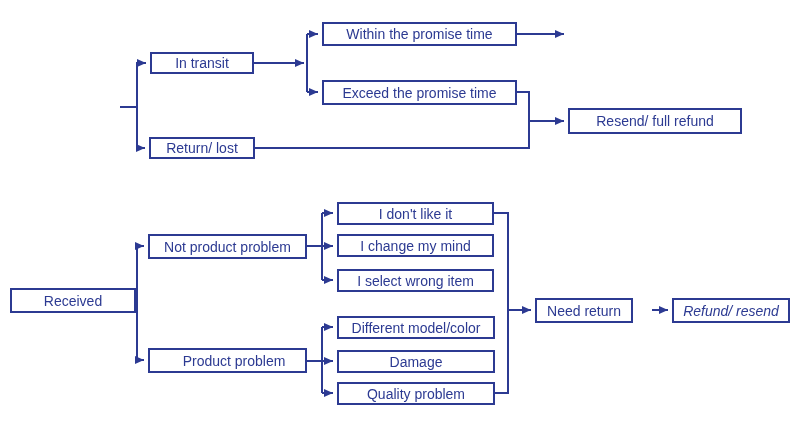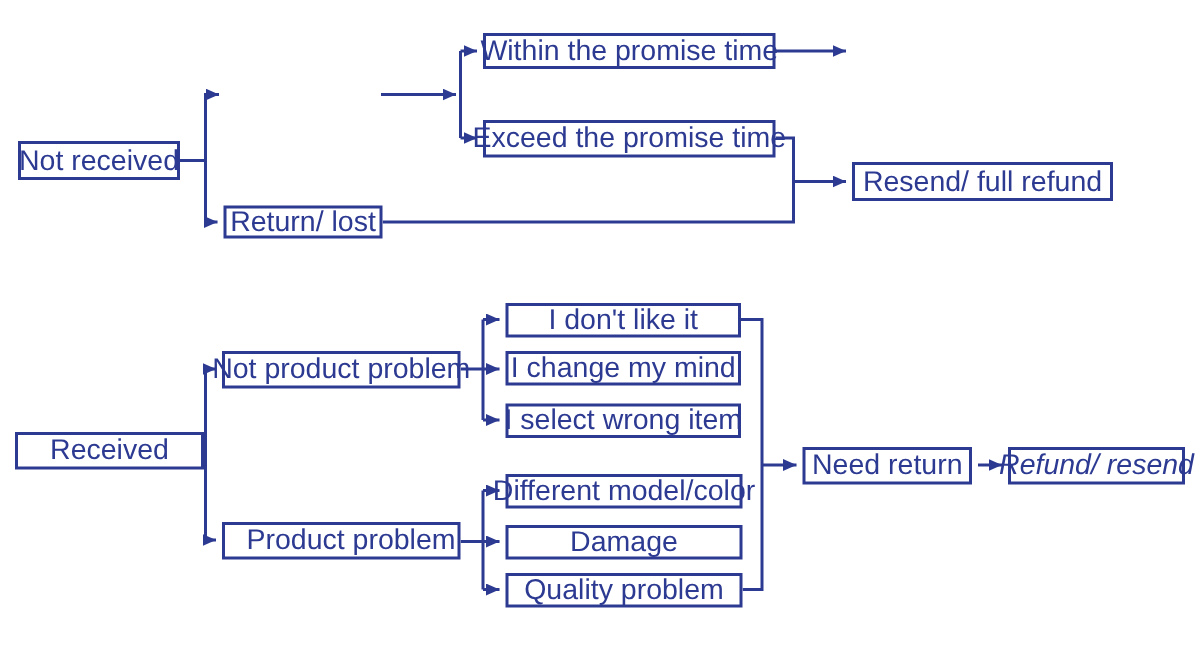--- a/index.html
+++ b/index.html
@@ -13,21 +13,21 @@
   #wires{position:absolute;left:0;top:0;width:800px;height:445px;}
   #wires path{stroke:var(--color-line,#2c3a92);stroke-width:2;fill:none;}
   #wires marker path{fill:var(--color-line,#2c3a92);stroke:none;}
   .node{
     position:absolute;
     box-sizing:border-box;
     border:2px solid var(--color-line,#2c3a92);
     background:var(--color-box_fill,#ffffff);
     color:var(--color-text,#2c3a92);
     display:flex;align-items:center;justify-content:center;
-    font-size:19px;line-height:1;white-space:nowrap;
+    font-size:14px;line-height:1;white-space:nowrap;
   }
 </style>
 </head>
 <body>
 
 <div id="canvas">
 
   <svg id="wires" viewBox="0 0 800 445" xmlns="http://www.w3.org/2000/svg">
     <defs>
       <marker id="arr" markerUnits="userSpaceOnUse" markerWidth="9" markerHeight="8" refX="9" refY="4" orient="auto">
@@ -55,31 +55,31 @@
     <path d="M322 280 H333" marker-end="url(#arr)"></path>
     <path d="M307 361 H333" marker-end="url(#arr)"></path>
     <path d="M322 327 V393"></path>
     <path d="M322 327 H333" marker-end="url(#arr)"></path>
     <path d="M322 393 H333" marker-end="url(#arr)"></path>
     <path d="M494 213 H508 V393 H495"></path>
     <path d="M508 310 H531" marker-end="url(#arr)"></path>
     <path d="M652 310 H668" marker-end="url(#arr)"></path>
   </svg>
 
-  <div class="node" style="left:12px;top:94px;width:108px;height:26px;">Not received</div>
+  <div class="node" style="left:150px;top:52px;width:104px;height:22px;">In transit</div>
   <div class="node" style="left:149px;top:137px;width:106px;height:22px;">Return/ lost</div>
   <div class="node" style="left:322px;top:22px;width:195px;height:24px;">Within the promise time</div>
   <div class="node" style="left:322px;top:80px;width:195px;height:25px;">Exceed the promise time</div>
   <div class="node" style="left:568px;top:108px;width:174px;height:26px;">Resend/ full refund</div>
 
   <div class="node" style="left:10px;top:288px;width:126px;height:25px;">Received</div>
   <div class="node" style="left:148px;top:234px;width:159px;height:25px;">Not product problem</div>
   <div class="node" style="left:148px;top:348px;width:159px;height:25px;padding-left:13px;">Product problem</div>
   <div class="node" style="left:337px;top:202px;width:157px;height:23px;">I don't like it</div>
   <div class="node" style="left:337px;top:234px;width:157px;height:23px;">I change my mind</div>
   <div class="node" style="left:337px;top:269px;width:157px;height:23px;">I select wrong item</div>
   <div class="node" style="left:337px;top:316px;width:158px;height:23px;">Different model/color</div>
   <div class="node" style="left:337px;top:350px;width:158px;height:23px;">Damage</div>
   <div class="node" style="left:337px;top:382px;width:158px;height:23px;">Quality problem</div>
-  <div class="node" style="left:535px;top:298px;width:113px;height:25px;">Need return</div>
+  <div class="node" style="left:535px;top:298px;width:98px;height:25px;">Need return</div>
   <div class="node" style="left:672px;top:298px;width:118px;height:25px;font-style:italic;">Refund/ resend</div>
 
 </div>
 
 </body></html>

